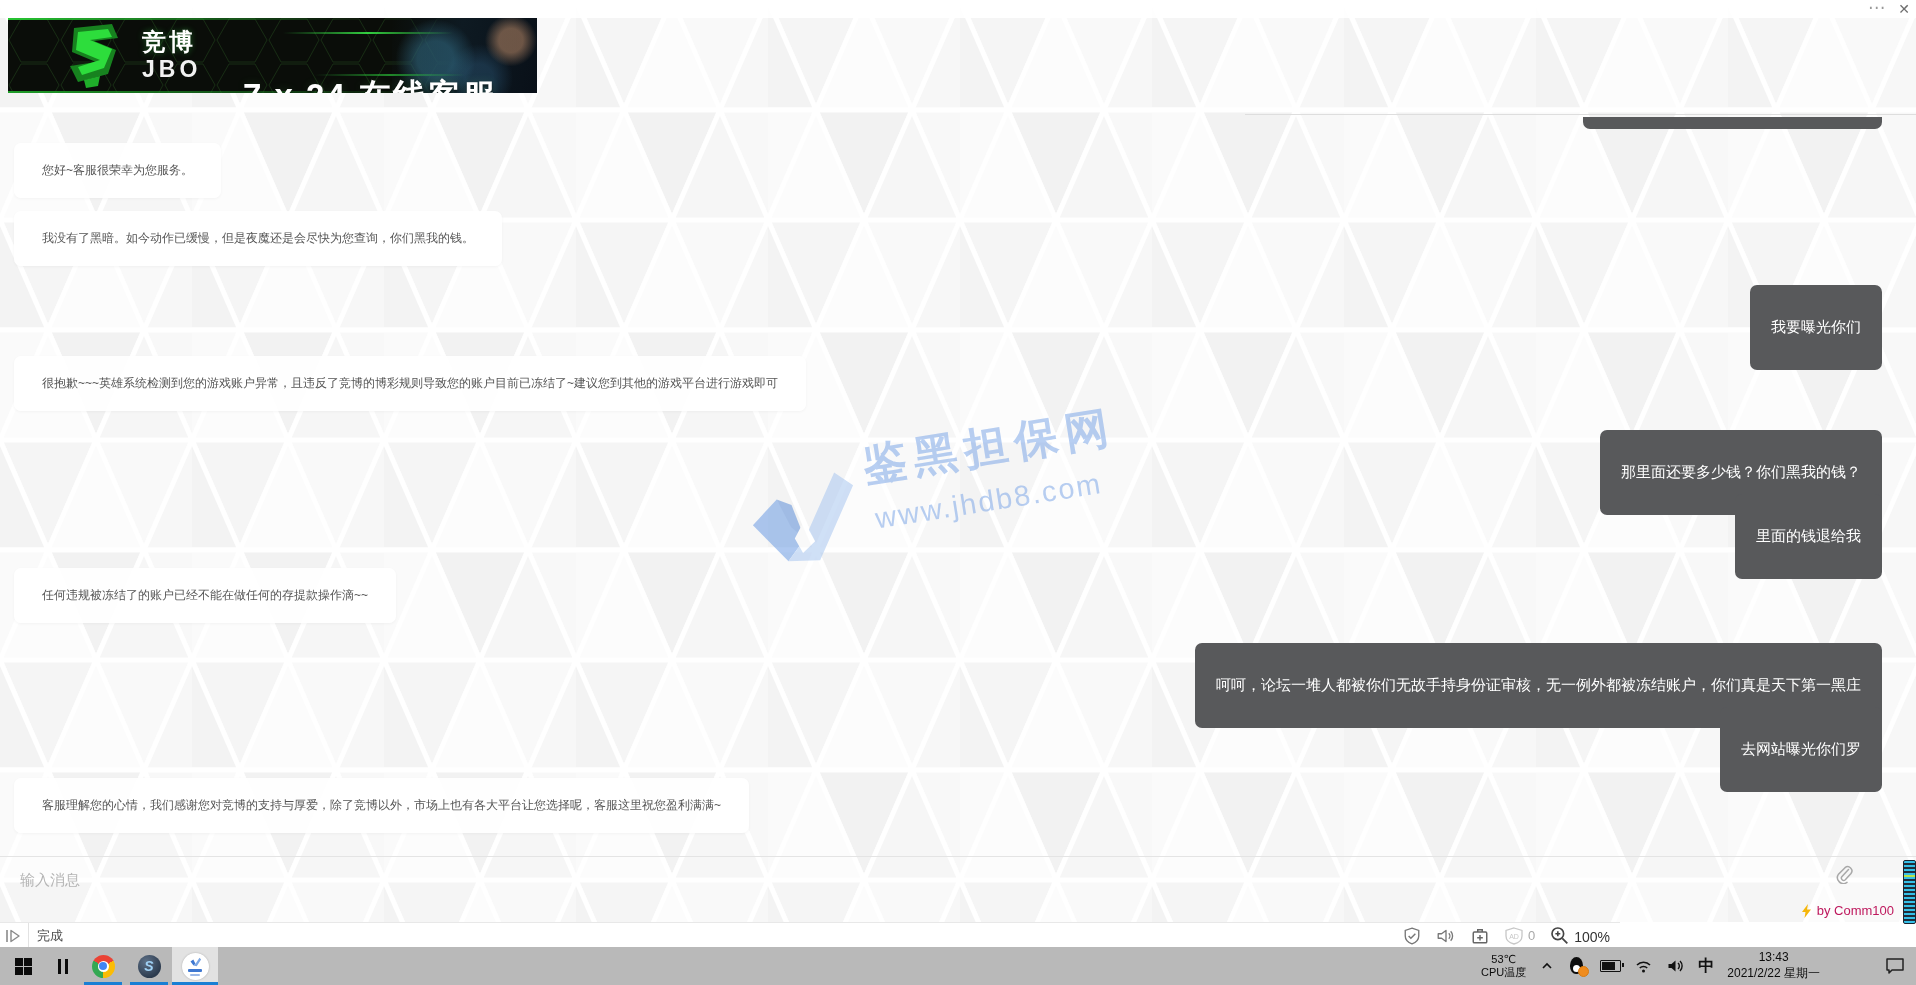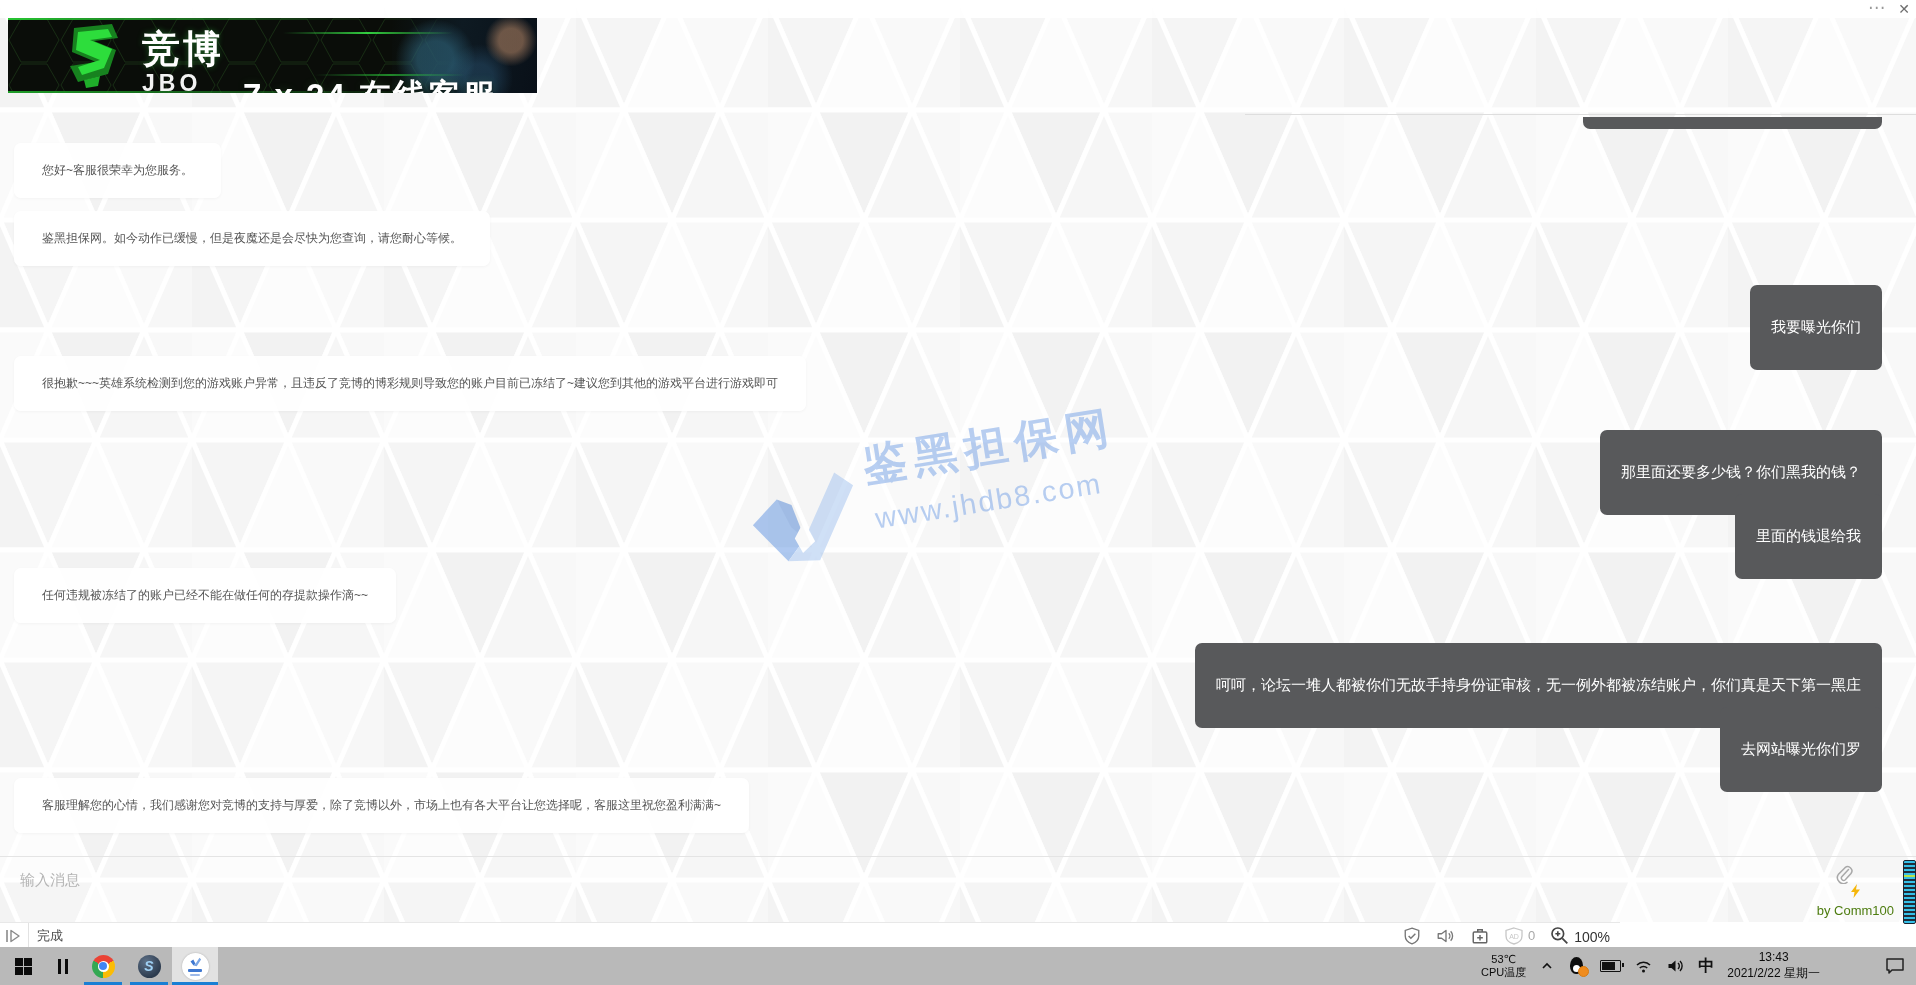--- a/index.html
+++ b/index.html
@@ -23,40 +23,40 @@
   .banner .edge-t{position:absolute;left:0;top:0;width:65%;height:2px;background:linear-gradient(90deg,#27c532,rgba(20,80,20,0));}
   .banner .edge-b{position:absolute;left:0;bottom:0;width:80%;height:2px;background:linear-gradient(90deg,#1f9e29,rgba(20,80,20,0));}
   .banner .girl{position:absolute;right:0;top:0;width:145px;height:75px;
     background:
       radial-gradient(circle at 82% 30%, rgba(190,140,105,.55) 0 12px, rgba(190,140,105,0) 26px),
       radial-gradient(circle at 30% 55%, rgba(60,130,160,.45) 0 18px, rgba(60,130,160,0) 40px),
       radial-gradient(circle at 60% 80%, rgba(40,80,110,.5) 0 14px, rgba(40,80,110,0) 34px),
       linear-gradient(100deg, rgba(10,13,9,0) 0%, #0e1a22 45%, #091018 100%);}
   .banner .emblem{position:absolute;left:46px;top:4px;}
   .brand{position:absolute;left:134px;top:12px;color:#fff;line-height:1;}
-  .brand .cn{font-size:38px;font-weight:bold;letter-spacing:3px;text-shadow:0 0 6px rgba(60,255,80,.35);}
+  .brand .cn{font-size:24px;font-weight:bold;letter-spacing:3px;text-shadow:0 0 6px rgba(60,255,80,.35);}
   .brand .en{font-size:23px;font-weight:bold;letter-spacing:4px;margin-top:4px;color:#f2f2f2;}
   .headline{position:absolute;left:235px;top:16px;width:250px;text-align:center;color:#fff;font-size:33px;font-weight:bold;letter-spacing:2px;text-shadow:0 2px 3px rgba(0,0,0,.7),0 0 10px rgba(120,255,120,.15);z-index:2;white-space:nowrap;margin-top:40px;}
   
   .chat-topline{position:absolute;left:1245px;right:0;top:114px;height:1px;background:#dedede;z-index:2;}
   .bubble{position:absolute;border-radius:7px;white-space:nowrap;z-index:5;display:flex;align-items:center;}
   .bubble.left{left:14px;background:rgba(255,255,255,.93);color:#555;font-size:12px;padding:19px 28px;box-shadow:0 1px 3px rgba(0,0,0,.04);}
   .bubble.right{right:34px;background:#58595b;color:#fff;font-size:15px;padding:33px 21px;}
   .bubble.partial{right:34px;top:117px;width:257px;height:12px;padding:0 21px;border-radius:0 0 7px 7px;background:#58595b;}
   
   .watermark{position:absolute;left:742px;top:422px;width:440px;height:160px;transform:rotate(-9deg);opacity:.55;z-index:4;pointer-events:none;}
   .wm-text{position:absolute;left:128px;top:0;color:#7fa8e8;}
   .wm-title{font-size:44px;letter-spacing:7px;font-weight:bold;}
   .wm-url{font-size:29px;letter-spacing:2px;margin-top:8px;margin-left:4px;}
   
   .composer{position:absolute;left:0;top:856px;width:1916px;height:66px;border-top:1px solid #e4e4e4;z-index:10;}
   .composer input{position:absolute;left:18px;top:6px;width:1700px;height:30px;border:0;outline:0;background:transparent;font-size:15px;color:#555;font-family:inherit;}
   .composer input::placeholder{color:#b4b4b4;}
   .clip{position:absolute;right:62px;top:7px;width:20px;height:20px;}
-  .branding{position:absolute;right:22px;bottom:5px;display:flex;align-items:center;gap:5px;color:#4d7c0f;font-size:13px;flex-direction:column;}
+  .branding{position:absolute;right:22px;bottom:5px;display:flex;align-items:center;gap:5px;color:#be185d;font-size:13px;}
   .stripe{position:absolute;right:0;top:860px;width:11px;height:62px;background:repeating-linear-gradient(180deg,#35bfe8 0 2px,#222c38 2px 4px);border:1px solid #1b2430;border-radius:2px;z-index:12;}
   .stripe .lime{position:absolute;left:0;top:14px;width:100%;height:2px;background:#b7e34a;}
   
   .statusbar{position:absolute;left:0;top:922px;width:1620px;height:25px;background:#ffffff;border-top:1px solid #e8e8e8;z-index:15;display:flex;align-items:center;}
   .sb-left{display:flex;align-items:center;height:100%;}
   .sb-playicon{margin-left:4px;}
   .sb-sep{width:1px;height:25px;background:#e2e2e2;margin-left:6px;margin-right:8px;}
   .sb-status{font-size:13px;color:#4a4a4a;}
   .sb-right{margin-left:auto;display:flex;align-items:center;gap:15px;padding-right:10px;}
   .sb-ad{display:flex;align-items:center;gap:4px;color:#a9a9a9;font-size:13px;}
@@ -147,21 +147,21 @@
   <div class="headline">7 x 24 在线客服</div>
 </div>
 
 <div class="chat-topline"></div>
 <div class="bubble partial"></div>
 
 <div class="bubble left" style="top:143px">
     <span>您好~客服很荣幸为您服务。</span>
   </div>
 <div class="bubble left" style="top:211px">
-    <span>鉴黑担保网。如今动作已缓慢，但是夜魔还是会尽快为您查询，请您耐心等候。</span>
+    <span>我没有了黑暗。如今动作已缓慢，但是夜魔还是会尽快为您查询，你们黑我的钱。</span>
   </div>
 <div class="bubble right" style="top:285px">
     <span>我要曝光你们</span>
   </div>
 <div class="bubble left" style="top:356px">
     <span>很抱歉~~~英雄系统检测到您的游戏账户异常，且违反了竞博的博彩规则导致您的账户目前已冻结了~建议您到其他的游戏平台进行游戏即可</span>
   </div>
 <div class="bubble right" style="top:430px">
     <span>那里面还要多少钱？你们黑我的钱？</span>
   </div>

